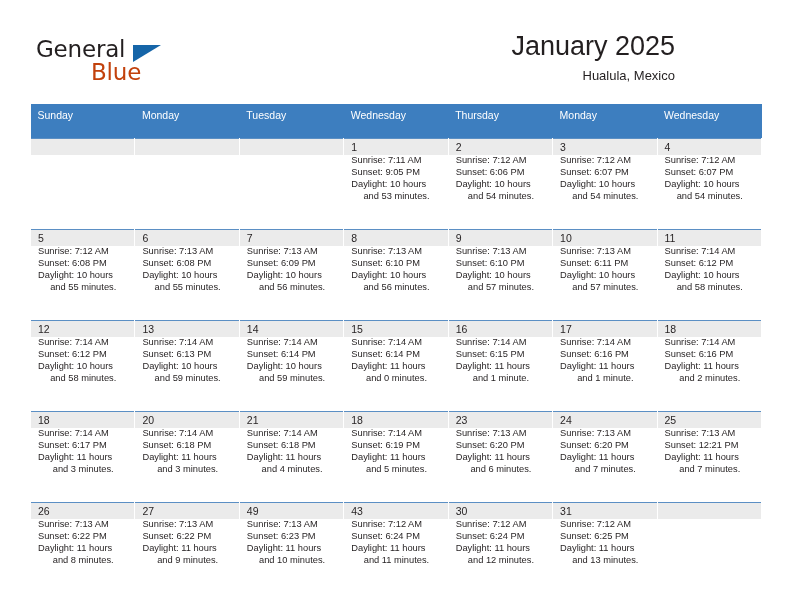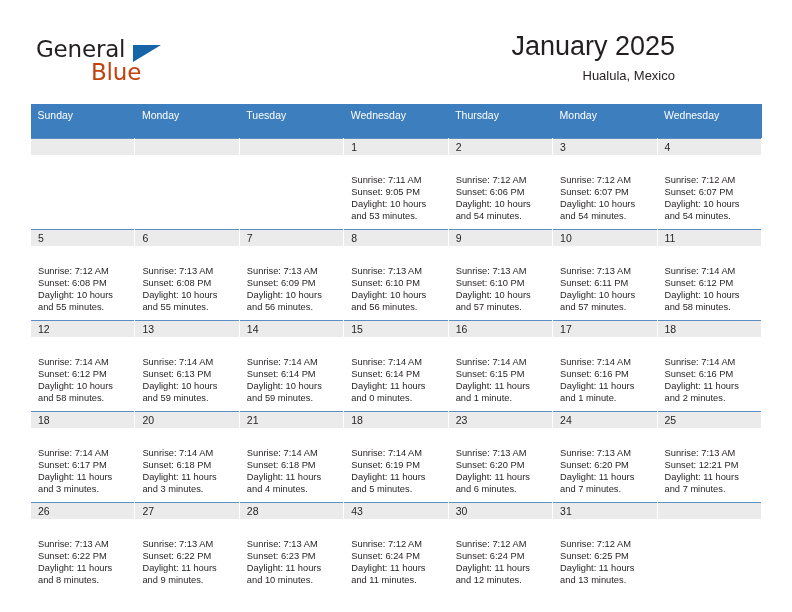--- a/index.html
+++ b/index.html
@@ -127,30 +127,31 @@
     padding: 1px 0 0 7px;
     box-sizing: border-box;
     font-size: 10.5px;
     color: #231f20;
     line-height: 15px;
   }
   .cell.empty .daynum-bar {
     background: #ebebeb;
   }
   .cell-body {
-    padding: 20px 6px 0 7px;
+    padding: 0 6px 0 7px;
     font-size: 9.3px;
     line-height: 11.9px;
     color: #231f20;
   }
   .cell-body div {
     white-space: nowrap;
   }
   .daylight-line2 {
     white-space: nowrap;
+    text-align: center;
   }
 </style>
 </head>
 <body>
 
 <div class="page">
 
   <div class="header">
 
     <div class="brand">
@@ -513,21 +514,21 @@
               <div class="cell-body">
                 <div>Sunrise: 7:13 AM</div>
                 <div>Sunset: 6:22 PM</div>
                 <div>Daylight: 11 hours</div>
                 <div class="daylight-line2">and 9 minutes.</div>
               </div>
             </div>
           </td>
           <td>
             <div class="cell">
-              <div class="daynum-bar">28</div>
+              <div class="daynum-bar">49</div>
               <div class="cell-body">
                 <div>Sunrise: 7:13 AM</div>
                 <div>Sunset: 6:23 PM</div>
                 <div>Daylight: 11 hours</div>
                 <div class="daylight-line2">and 10 minutes.</div>
               </div>
             </div>
           </td>
           <td>
             <div class="cell">

